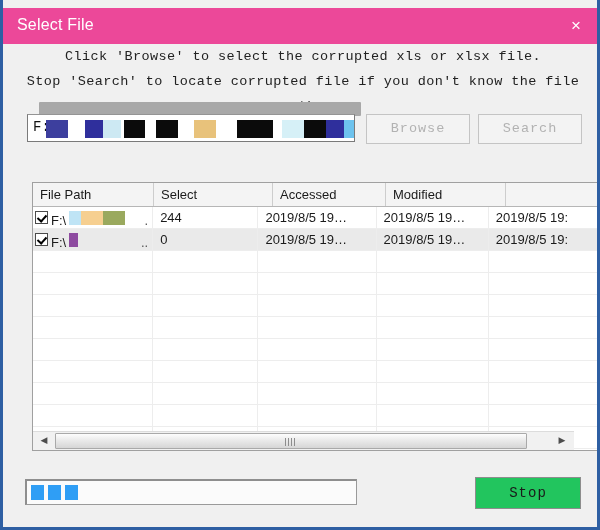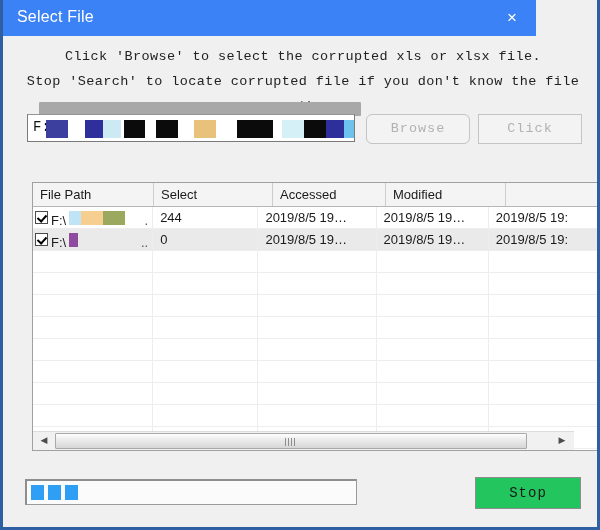--- a/index.html
+++ b/index.html
@@ -24,24 +24,24 @@
     border-left: 3px solid #2e5fa3;
     border-right: 3px solid #2e5fa3;
     border-bottom: 3px solid #2e5fa3;
     overflow: hidden;
   }
 
   
   .titlebar {
     position: absolute;
     left: -3px;
-    top: 0;
-    width: 536px;
+    top: 8px;
+    width: 600px;
     height: 36px;
-    background: #3b82f6;
+    background: #ec4899;
     box-sizing: border-box;
   }
   .title-text {
     position: absolute;
     left: 17px;
     top: 8px;
     color: #ffffff;
     font-size: 16px;
     font-family: "Liberation Sans", sans-serif;
     letter-spacing: 0.2px;
@@ -135,21 +135,21 @@
     box-sizing: border-box;
     background: #f3f3f3;
     border: 1px solid #c4c4c4;
     font-family: "Liberation Mono", monospace;
     font-size: 13.5px;
     color: #b2b2b2;
     text-align: center;
     letter-spacing: 1px;
     cursor: default;
   }
-  .btn.browse { left: 363px; top: 114px; width: 104px; height: 30px; line-height: 28px; border-radius: 6px; }
+  .btn.browse { left: 363px; top: 114px; width: 104px; height: 30px; line-height: 28px; }
   .btn.search { left: 475px; top: 114px; width: 104px; height: 30px; line-height: 28px; }
 
   
   .table-wrap {
     position: absolute;
     left: 29px;
     top: 182px;
     width: 577px;
     height: 269px;
     background: #ffffff;
@@ -348,21 +348,21 @@
   </div>
   <div class="redact-bar"></div>
 
   <div class="path-input">
     <span class="path-text">F:\</span>
     <span class="path-tail">x</span>
     <span id="path-blocks"><span class="blk" style="left: 18px; width: 22px; background: rgb(61, 63, 158);"></span><span class="blk" style="left: 57px; width: 18px; background: rgb(47, 47, 156);"></span><span class="blk" style="left: 75px; width: 18px; background: rgb(205, 233, 243);"></span><span class="blk" style="left: 96px; width: 21px; background: rgb(11, 11, 11);"></span><span class="blk" style="left: 128px; width: 22px; background: rgb(11, 11, 11);"></span><span class="blk" style="left: 166px; width: 22px; background: rgb(232, 194, 123);"></span><span class="blk" style="left: 209px; width: 36px; background: rgb(11, 11, 11);"></span><span class="blk" style="left: 254px; width: 22px; background: rgb(214, 240, 247);"></span><span class="blk" style="left: 276px; width: 22px; background: rgb(11, 11, 11);"></span><span class="blk" style="left: 298px; width: 18px; background: rgb(47, 47, 156);"></span><span class="blk" style="left: 316px; width: 18px; background: rgb(110, 195, 238);"></span></span>
   </div>
 
   <div class="btn browse">Browse</div>
-  <div class="btn search">Click</div>
+  <div class="btn search">Search</div>
 
   <div class="table-wrap">
     <div class="thead" id="thead">
         <div class="th c0">File Path</div>
         <div class="th c2">Select</div>
         <div class="th c3">Accessed</div>
         <div class="th c4">Modified</div>
       </div>
     <div class="tbody" id="tbody">
         <div class="trow">

